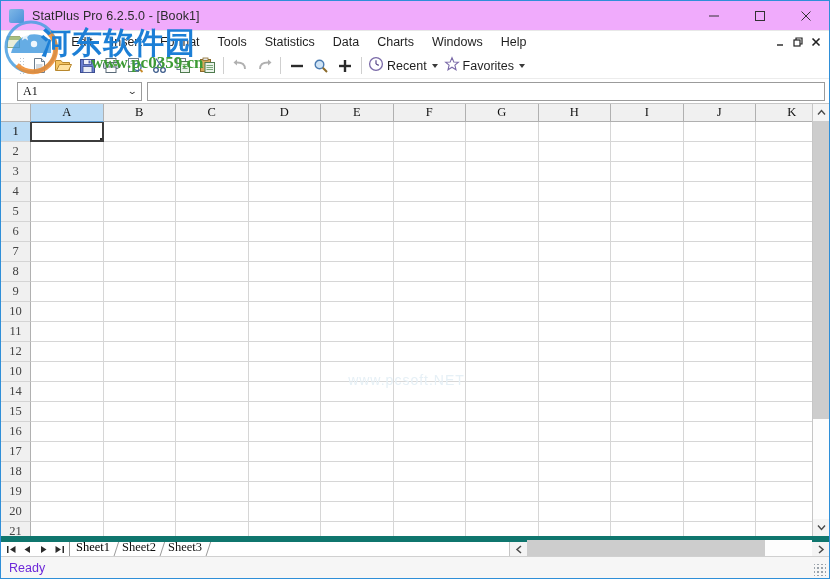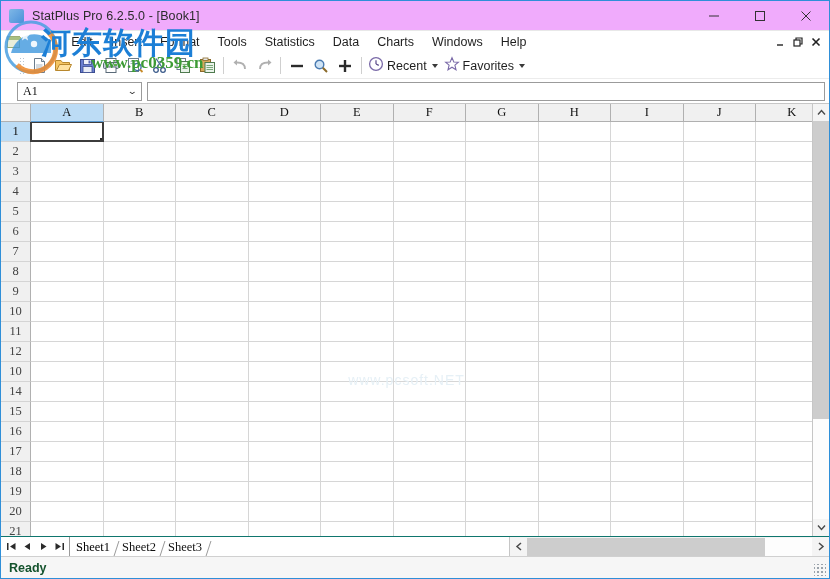--- a/index.html
+++ b/index.html
@@ -339,21 +339,21 @@
     background: #cdcdcd;
     cursor: default;
   }
 
   
   .tabbar {
     height: 20px;
     background: #ffffff;
     display: flex;
     align-items: stretch;
-    border-top: 1px solid #0f766e;
+    border-top: 6px solid #0f766e;
   }
   .navbtns {
     display: flex;
     align-items: center;
     padding: 0 2px;
     flex: 0 0 auto;
   }
   .navbtn {
     width: 16px; height: 18px;
     display: flex; align-items: center; justify-content: center;
@@ -423,22 +423,21 @@
     height: 22px;
     background: #f6f6f6;
     border-top: 1px solid #d0d0d0;
     display: flex;
     align-items: center;
     padding-left: 8px;
     position: relative;
   }
   .status-text {
     font-size: 12.5px;
-    color: #14532d;
-    font-weight: bold;
+    color: #6d28d9;
   }
   .resize-grip {
     position: absolute;
     right: 3px; bottom: 2px;
     width: 12px; height: 12px;
     background-image: radial-gradient(circle, #9aa3ab 1px, transparent 1px);
     background-size: 4px 4px;
     background-position: 2px 2px;
     cursor: nwse-resize;
   }

